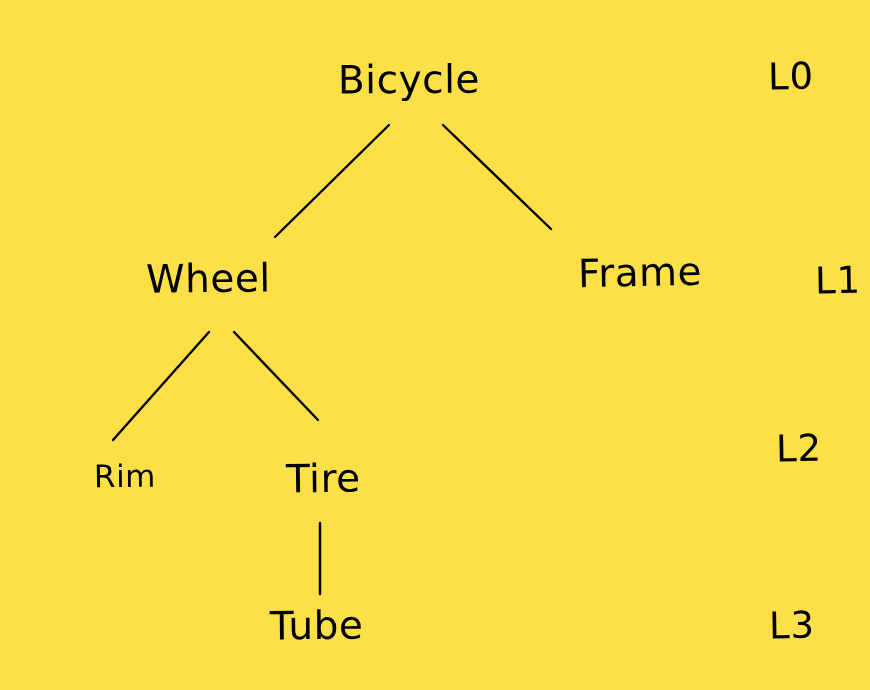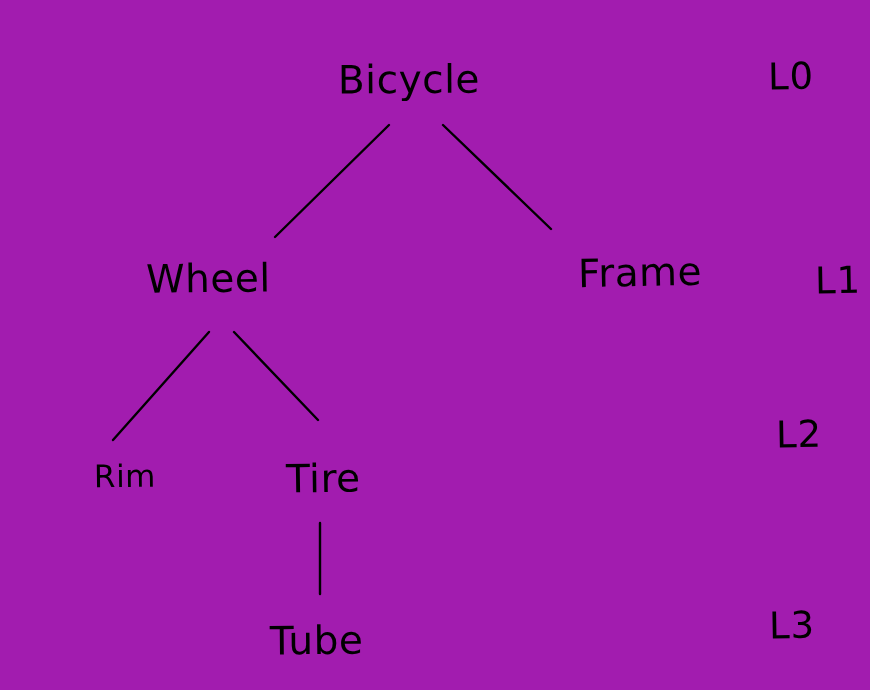--- a/index.html
+++ b/index.html
@@ -14,21 +14,21 @@
     position: relative;
     overflow: hidden;
     font-family: "DejaVu Sans", sans-serif;
   }
   #diagram-root {
     position: absolute;
     left: 0;
     top: 0;
     width: 870px;
     height: 690px;
-    background: #a21caf;
+    background: #fde047;
     text-decoration: underline;
   }
   .edge-layer {
     position: absolute;
     left: 0;
     top: 0;
     width: 870px;
     height: 690px;
     pointer-events: none;
   }
@@ -49,25 +49,25 @@
     font-weight: 400;
     line-height: 1;
     letter-spacing: 1px;
   }
   
   #node-bicycle { left: 338px; top: 60px;  font-size: 39px; transform: rotate(-0.4deg); }
   #node-wheel   { left: 146px; top: 259px; font-size: 39px; transform: rotate(-0.7deg); }
   #node-frame   { left: 578px; top: 253px; font-size: 39px; transform: rotate(-1.2deg); }
   #node-rim     { left: 94px;  top: 461px; font-size: 31px; transform: rotate(-0.6deg); }
   #node-tire    { left: 286px; top: 459px; font-size: 39px; transform: rotate(-0.8deg); }
-  #node-tube    { left: 270px; top: 606px; font-size: 39px; transform: rotate(-0.5deg); margin-top: 15px; }
+  #node-tube    { left: 270px; top: 606px; font-size: 39px; transform: rotate(-0.5deg); }
 
   #level-l0 { left: 768px; top: 58px;  font-size: 37px; transform: rotate(-1deg); }
   #level-l1 { left: 815px; top: 262px; font-size: 37px; transform: rotate(-1deg); }
-  #level-l2 { left: 776px; top: 416px; font-size: 37px; transform: rotate(-1deg); text-align: center; }
+  #level-l2 { left: 776px; top: 430px; font-size: 37px; transform: rotate(-1deg); text-align: center; }
   #level-l3 { left: 769px; top: 607px; font-size: 37px; transform: rotate(-1deg); }
 </style>
 </head>
 <body>
 
 <div id="diagram-root">
 
   <svg class="edge-layer" viewBox="0 0 870 690" width="870" height="690" aria-hidden="true">
     <g stroke="#000000" stroke-width="2.4" stroke-linecap="round" fill="none">
       <line x1="389" y1="125" x2="275" y2="237"></line>

